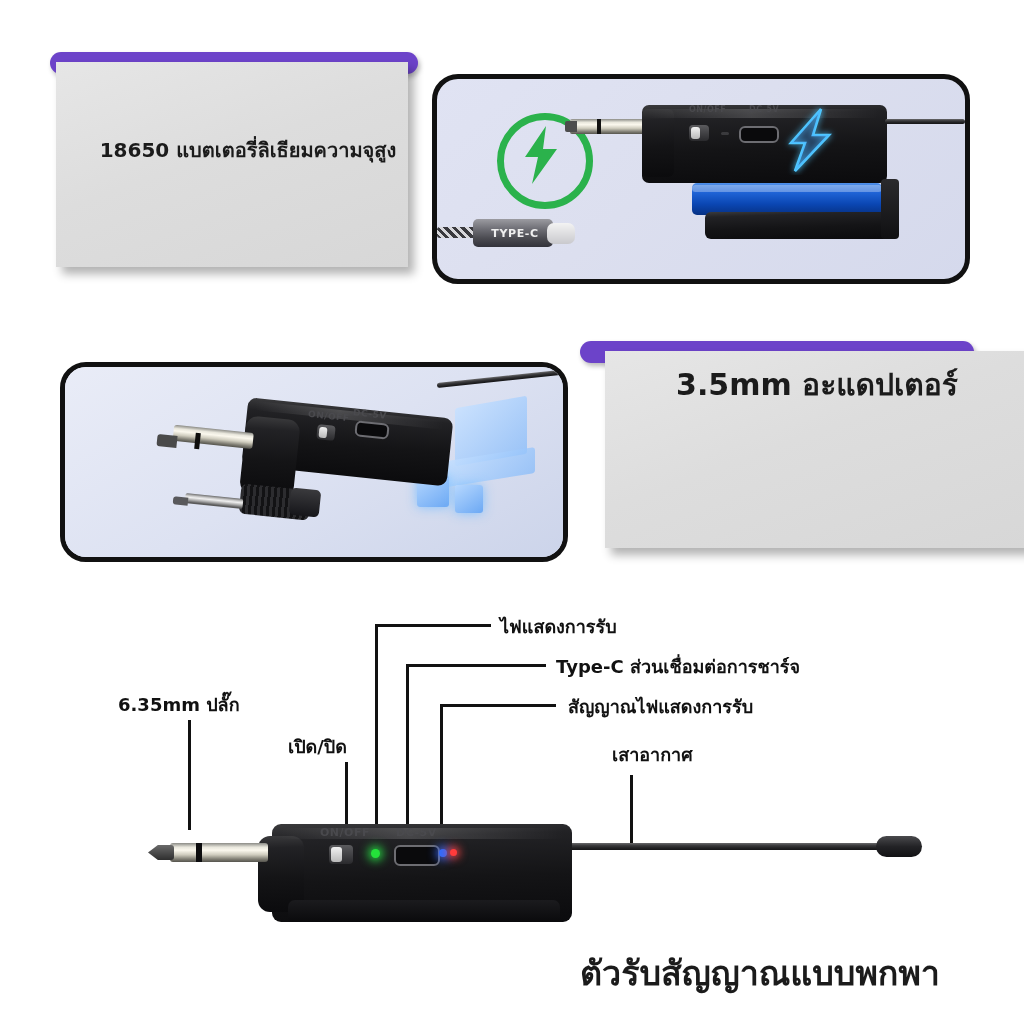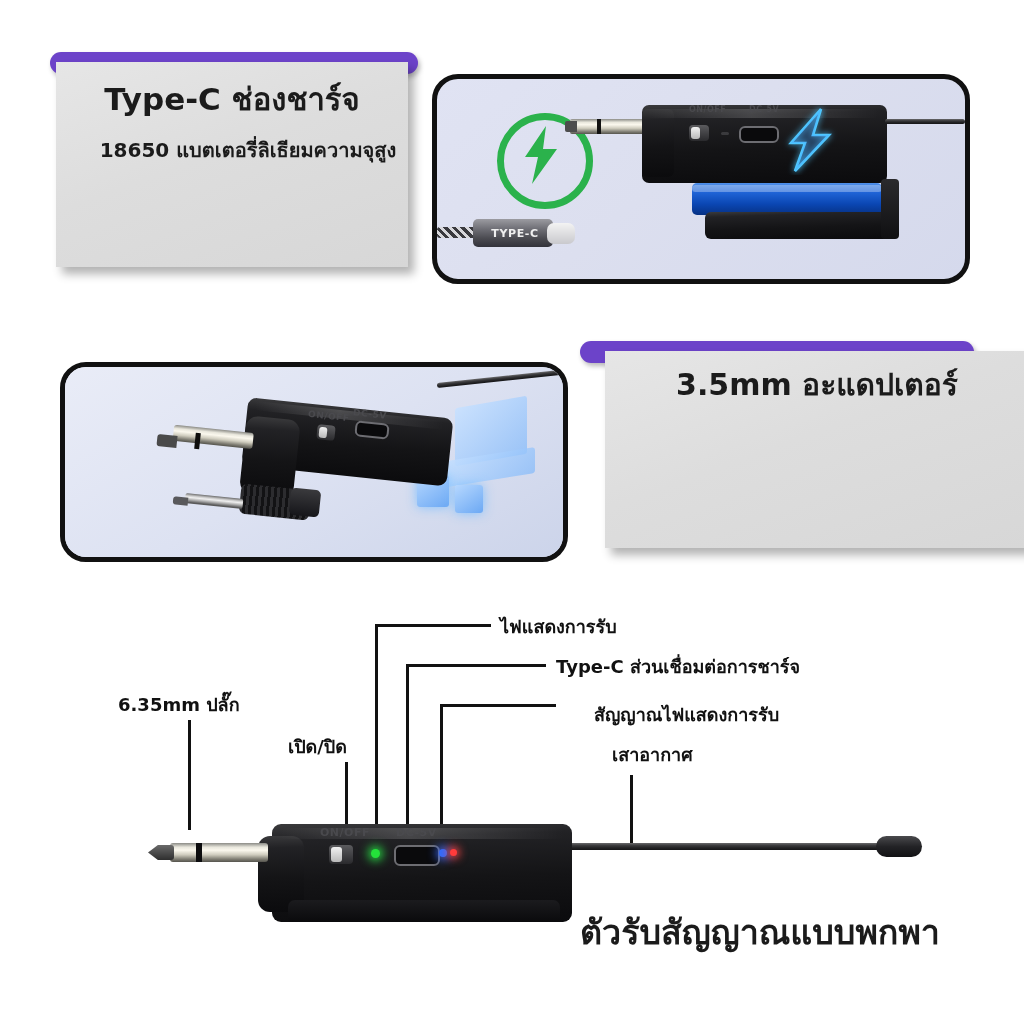--- a/index.html
+++ b/index.html
@@ -57,21 +57,20 @@
   .screenbx{position:absolute;background:linear-gradient(140deg,rgba(200,225,255,.9),rgba(130,185,250,.7));border-radius:3px;}
 </style>
 </head>
 <body>
 
 <div class="stage">
 
   <div>
     <div class="ribbon" style="left:50px;top:52px;width:368px;"></div>
     <div class="card" style="left:56px;top:62px;width:352px;height:205px;">
-      <div class="card-title" style="top:12px;font-size:31px;">Type-C ช่องชาร์จ</div>
       <div class="card-line" style="top:72px;font-size:20px;margin-left:32px;">18650 แบตเตอรี่ลิเธียมความจุสูง</div>
     </div>
   </div>
 
   <div class="photo" style="left:432px;top:74px;width:528px;height:200px;">
 
     <div class="grn-circle" style="left:60px;top:34px;width:82px;height:82px;"></div>
     <svg class="bolt" style="left:82px;top:47px;" width="44" height="58" viewBox="0 0 44 58">
       <polygon points="27,0 6,31 19,31 13,58 38,23 24,23" fill="#2bb24c"></polygon>
     </svg>
@@ -155,21 +154,21 @@
     <div class="ribbon" style="left:580px;top:341px;width:394px;"></div>
     <div class="card" style="left:605px;top:351px;width:424px;height:197px;">
       <div class="card-title" style="top:10px;font-size:30px;">3.5mm อะแดปเตอร์</div>
     </div>
   </div>
 
   <div>
 
     <div class="lbl-txt" style="left:500px;top:612px;font-size:18px;">ไฟแสดงการรับ</div>
     <div class="lbl-txt" style="left:556px;top:652px;font-size:18px;">Type-C ส่วนเชื่อมต่อการชาร์จ</div>
-    <div class="lbl-txt" style="left:594px;top:692px;font-size:18px;margin-top:8px;">สัญญาณไฟแสดงการรับ</div>
+    <div class="lbl-txt" style="left:568px;top:692px;font-size:18px;">สัญญาณไฟแสดงการรับ</div>
     <div class="lbl-txt" style="left:612px;top:740px;font-size:18px;">เสาอากาศ</div>
 
     <div class="lead-h" style="left:375px;top:624px;width:116px;"></div>
     <div class="lead-v" style="left:375px;top:624px;height:221px;"></div>
 
     <div class="lead-h" style="left:406px;top:664px;width:140px;"></div>
     <div class="lead-v" style="left:406px;top:664px;height:181px;"></div>
 
     <div class="lead-h" style="left:440px;top:704px;width:116px;"></div>
     <div class="lead-v" style="left:440px;top:704px;height:141px;"></div>
@@ -199,16 +198,16 @@
     <div class="led" style="left:371px;top:849px;width:9px;height:9px;background:#24e23a;box-shadow:0 0 10px 3px rgba(40,230,70,.9);"></div>
     <div class="tc-port" style="left:394px;top:845px;width:42px;height:17px;"></div>
     <div class="led" style="left:439px;top:849px;width:8px;height:8px;background:#2f6bff;box-shadow:0 0 10px 3px rgba(60,110,255,.9);"></div>
     <div class="led" style="left:450px;top:849px;width:7px;height:7px;background:#ff3b3b;box-shadow:0 0 9px 3px rgba(255,70,70,.85);"></div>
 
     <div class="metal" style="left:170px;top:843px;width:98px;height:19px;border-radius:3px;"></div>
     <div style="position:absolute;left:148px;top:845px;width:26px;height:15px;background:linear-gradient(180deg,#6a6a6a,#2e2e2e);
                 border-radius:6px 3px 3px 6px;clip-path:polygon(0 50%,38% 0,100% 0,100% 100%,38% 100%);"></div>
     <div style="position:absolute;left:196px;top:843px;width:6px;height:19px;background:#0c0c0e;"></div>
 
-    <div class="bigcap" style="left:580px;top:905px;font-size:34px;">ตัวรับสัญญาณแบบพกพา</div>
+    <div class="bigcap" style="left:580px;top:946px;font-size:34px;">ตัวรับสัญญาณแบบพกพา</div>
   </div>
 
 </div>
 
 </body></html>

